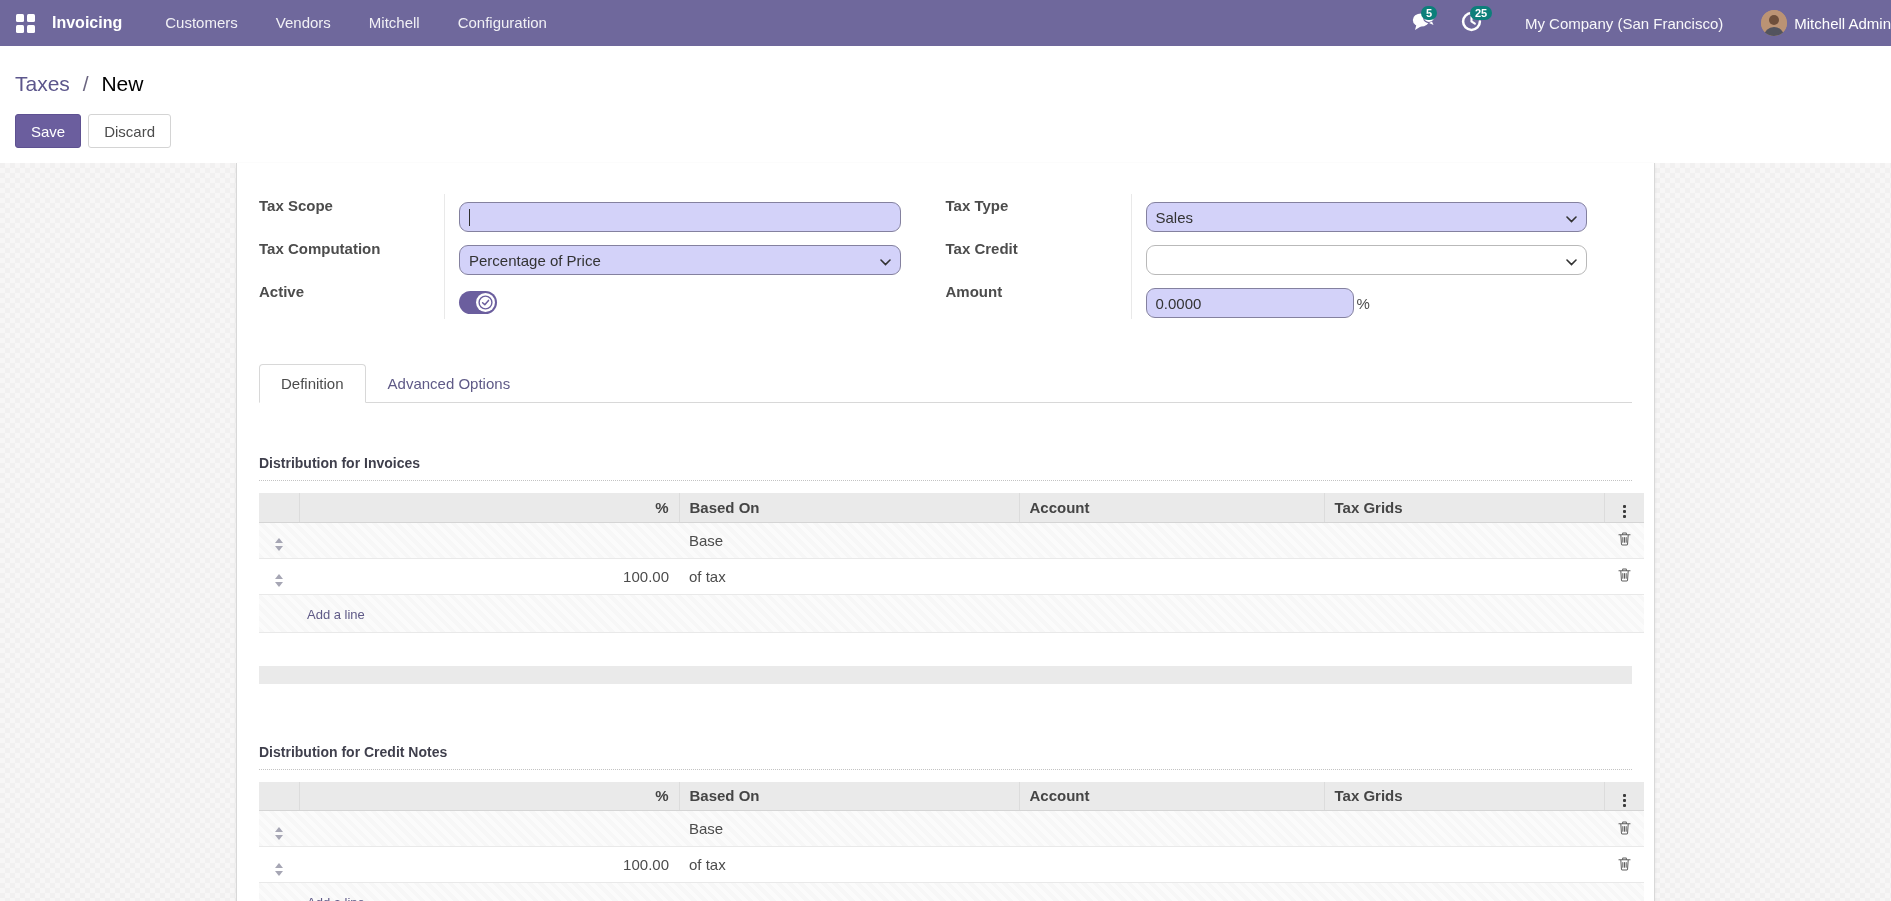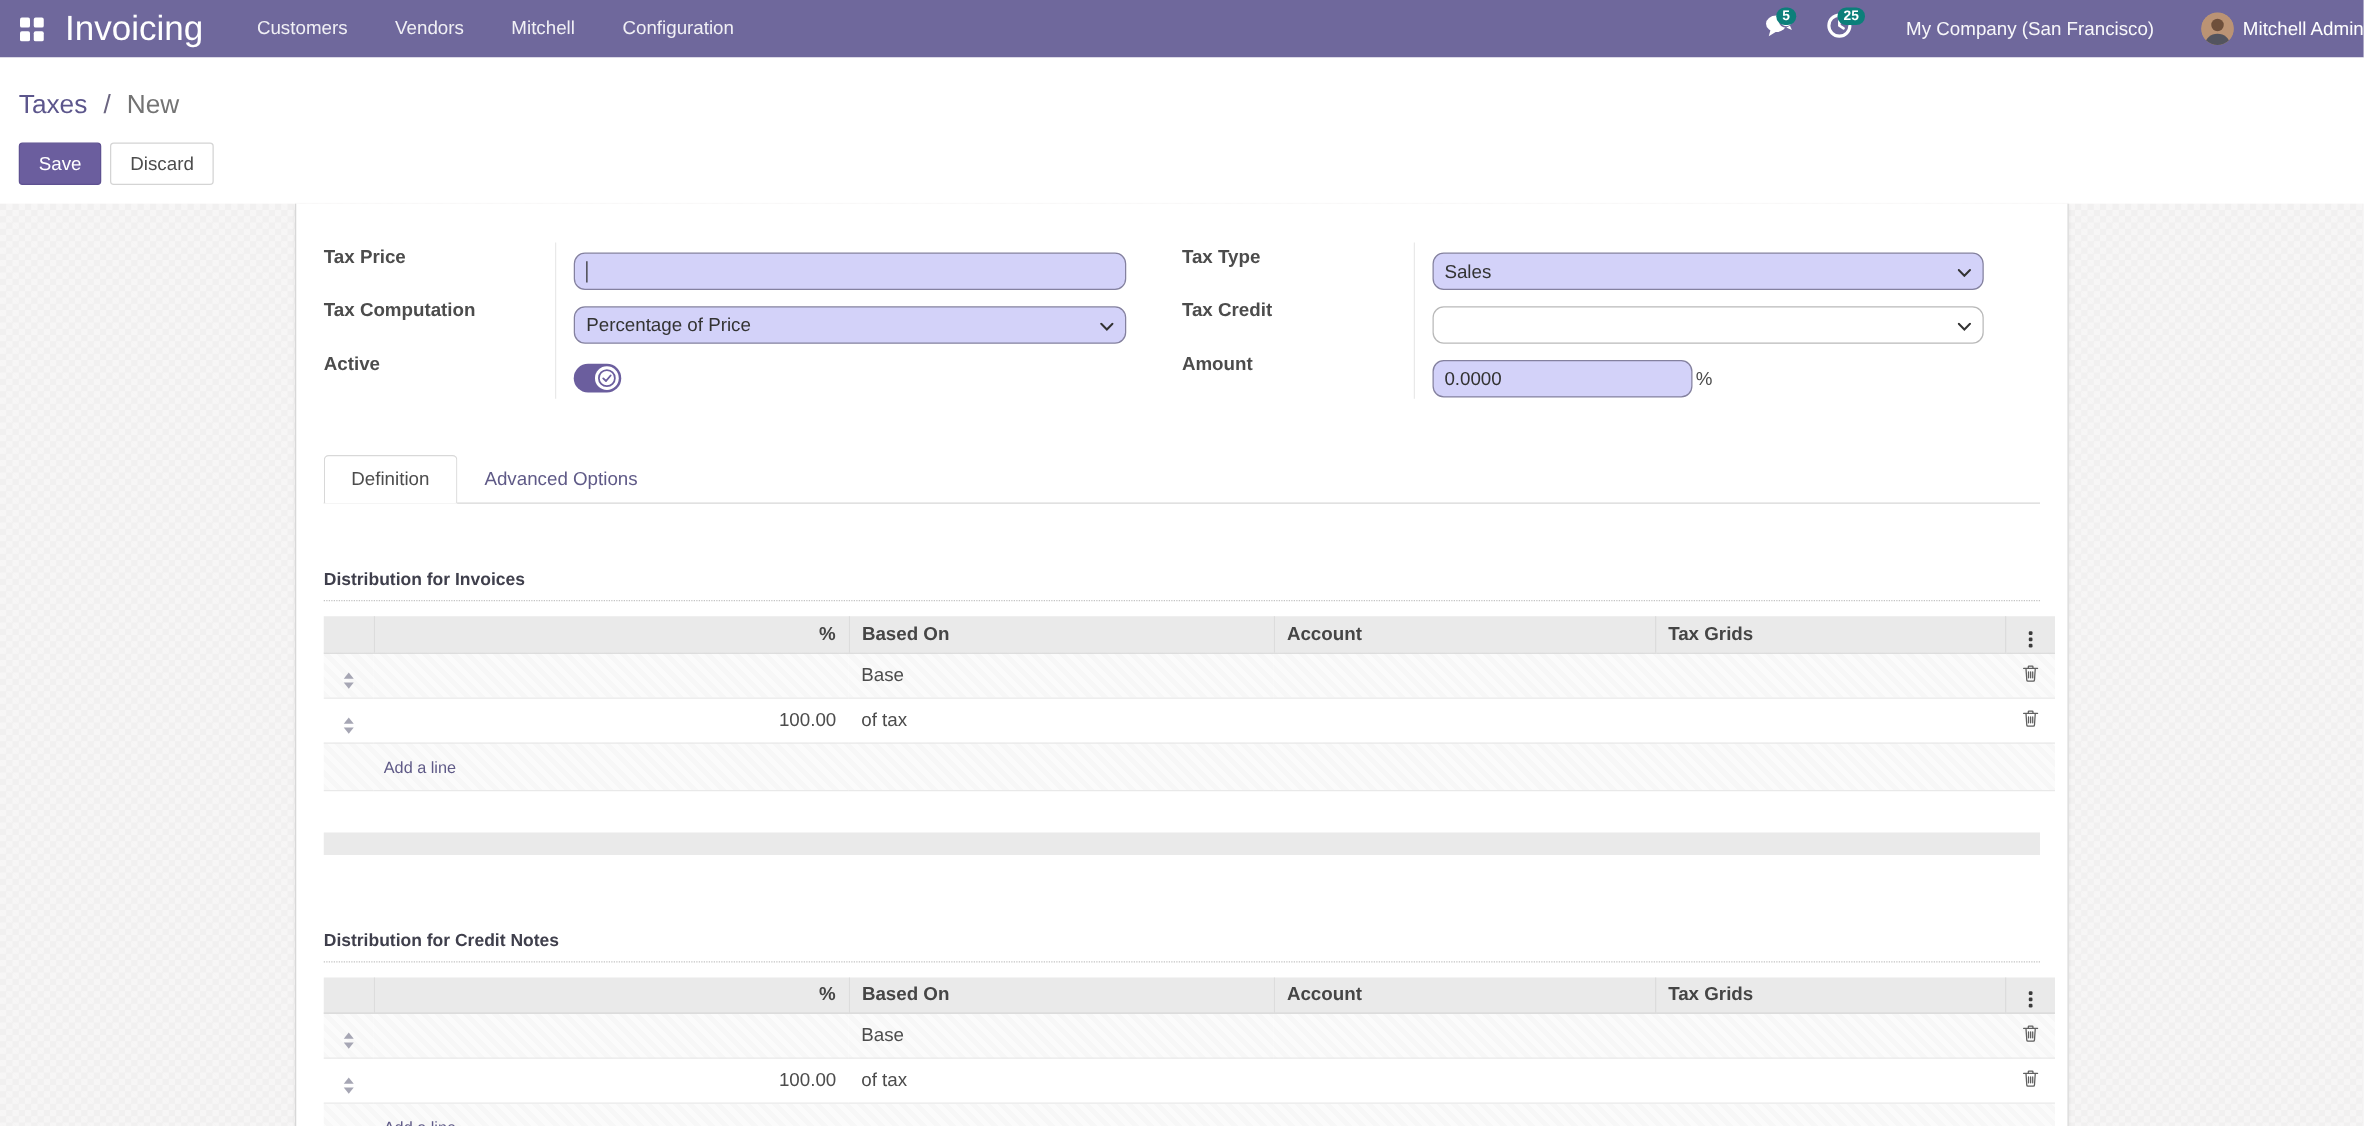--- a/index.html
+++ b/index.html
@@ -7,40 +7,40 @@
   body { font-family:"Liberation Sans", sans-serif; background:#fff; color:#4c4c4c; }
 
   
   .navbar{
     height:46px; background:#6f689c; display:flex; align-items:center;
     padding:0 0 0 12px; white-space:nowrap;
   }
   .apps-btn{ width:26px; height:26px; display:flex; align-items:center; justify-content:center; cursor:pointer; margin-right:14px;}
   .apps-grid{ display:grid; grid-template-columns:8px 8px; grid-template-rows:8px 8px; gap:3px;}
   .apps-grid span{ background:#fff; border-radius:1.5px; }
-  .brand{ color:#fff; font-size:28px; font-weight:normal; margin-right:24px; cursor:pointer; }
+  .brand{ color:#fff; font-size:16px; font-weight:bold; margin-right:24px; cursor:pointer; }
   .nav-menu{ display:flex; align-items:center; height:46px; }
   .nav-item{ color:rgba(255,255,255,.9); font-size:15px; padding:0 19px; line-height:46px; cursor:pointer; }
   .nav-right{ margin-left:auto; display:flex; align-items:center; height:46px; }
   .systray-item{ position:relative; padding:0 13px; cursor:pointer; height:46px; display:flex; align-items:center; }
   .badge{
     position:absolute; top:6px; left:22px; background:#0c7f7a; color:#fff;
     font-size:11px; font-weight:bold; border-radius:8px; padding:1px 5px; line-height:12px;
   }
   .company-name{ color:rgba(255,255,255,.95); font-size:15px; margin:0 38px 0 30px; cursor:pointer; }
   .user-zone{ display:flex; align-items:center; cursor:pointer; }
   .avatar{ width:26px; height:26px; border-radius:50%; overflow:hidden; background:#b99578; margin-right:7px; flex:0 0 auto; }
   .user-name{ color:#fff; font-size:15px; }
 
   
   .control-panel{ background:#fff; height:117px; padding:26px 0 0 15px; }
   .breadcrumb{ font-size:21px; line-height:23px; }
   .breadcrumb .bc-link{ color:#5c568c; cursor:pointer; text-decoration:none; }
   .breadcrumb .bc-sep{ color:#6b6580; margin:0 7px; }
-  .breadcrumb .bc-current{ color:#737373; }
+  .breadcrumb .bc-current{ color:#000000; }
   .cp-buttons{ margin-top:19px; display:flex; gap:7px; }
   .btn{ font-family:inherit; font-size:15px; height:34px; padding:0 15px; border-radius:3px; cursor:pointer; }
   .btn-primary{ background:#6b5e9e; border:1px solid #5e5191; color:#fff; }
   .btn-secondary{ background:#fff; border:1px solid #d4d4d4; color:#4c4c4c; }
 
   
   .content{
     height:738px;
     background-color:#f1f0f0;
     background-image:
@@ -200,21 +200,21 @@
       <button class="btn btn-secondary">Discard</button>
     </div>
   </section>
 
   <main class="content">
     <div class="sheet">
 
       <div class="form-grid">
         <div class="form-col col-left">
           <div class="field-row">
-            <div class="field-label">Tax Price</div>
+            <div class="field-label">Tax Scope</div>
             <div class="field-widget">
               <div class="inp required">
                   <span class="caret"></span>
                   <span></span>
                 </div>
             </div>
           </div>
           <div class="field-row">
             <div class="field-label">Tax Computation</div>
             <div class="field-widget">

